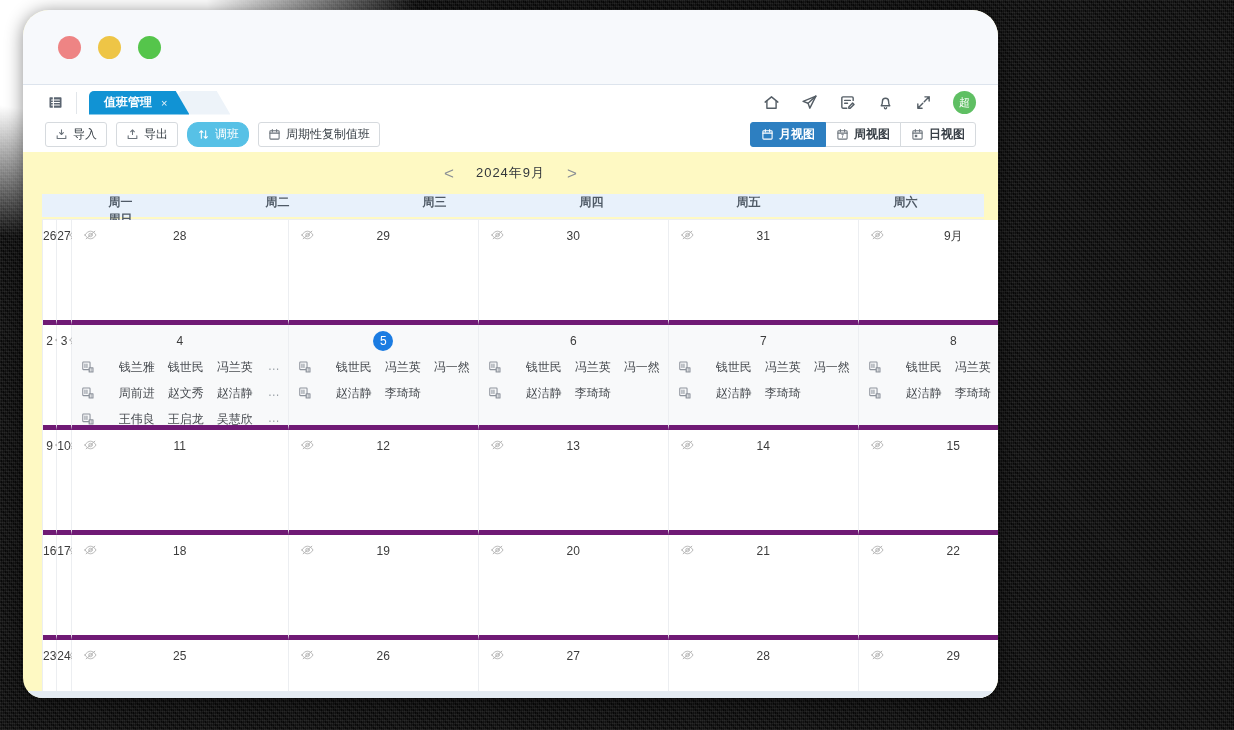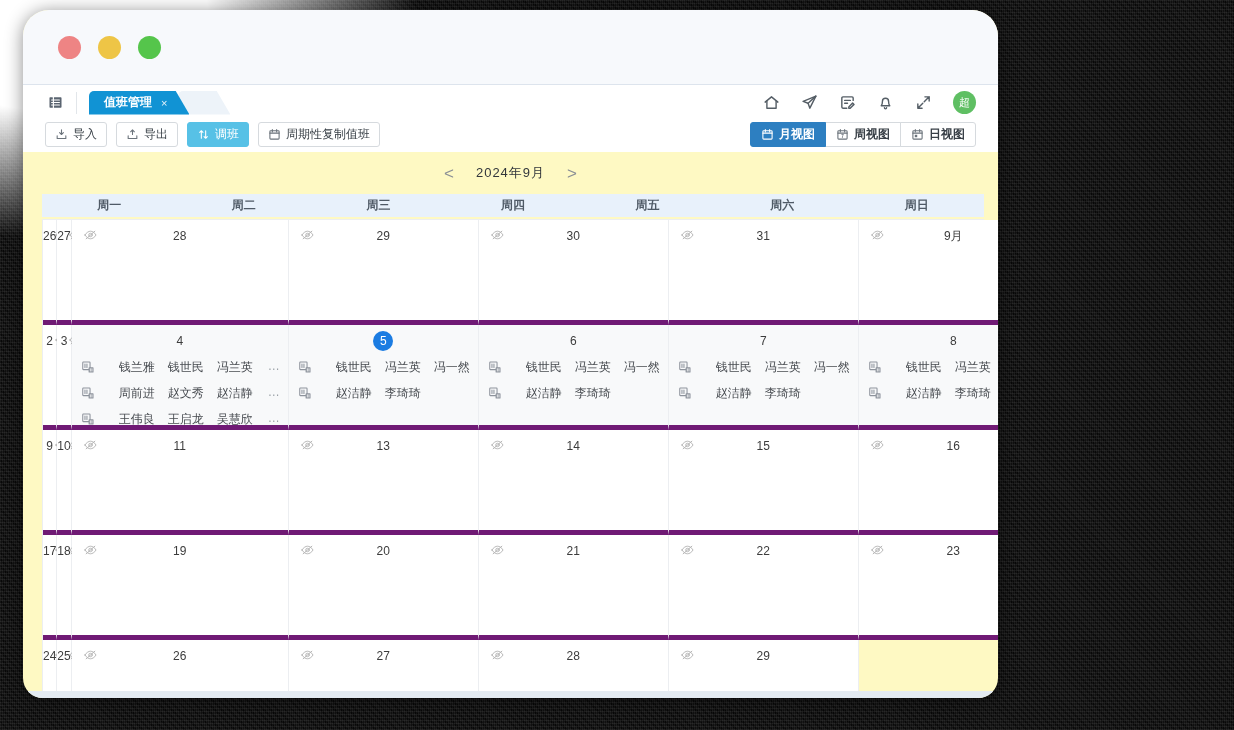--- a/index.html
+++ b/index.html
@@ -60,21 +60,21 @@
 
   
   .toolbar{ height:32px; display:flex; align-items:flex-start; padding:2px 22px 0 22px; background:#fff; }
   .btn{
     height:25px; padding:0 9px; border:1px solid #d6dade; border-radius:3px; background:#fff;
     font-size:12px; color:#394047; display:inline-flex; align-items:center; gap:5px;
     margin-right:9px; cursor:pointer; white-space:nowrap;
   }
   .btn .bicon{ width:13px; height:13px; color:#6b7publicity37b; color:#6b737b; display:inline-flex; }
   .btn .bicon svg{ width:13px; height:13px; }
-  .btn.active-cyan{ background:#57c1e6; border-color:#57c1e6; color:#fff; }
+  .btn.active-cyan{ background:#57c1e6; border-color:#57c1e6; color:#fff;border-radius:11px; }
   .btn.active-cyan .bicon{ color:#fff; }
   .views{ margin-left:auto; display:flex; }
   .vbtn{
     height:25px; padding:0 10px; border:1px solid #d6dade; background:#fff; font-size:12px;
     color:#394047; display:inline-flex; align-items:center; gap:5px; cursor:pointer; margin-left:-1px;
     white-space:nowrap;
     font-weight:bold;
   }
   .vbtn:first-child{ border-radius:3px 0 0 3px; margin-left:0; }
   .vbtn:last-child{ border-radius:0 3px 3px 0; }
@@ -84,21 +84,21 @@
   .vbtn.active .bicon{ color:#fff; }
 
   
   .cal-title{ height:42px; display:flex; align-items:center; justify-content:center; gap:18px; }
   .nav-arrow{ font-size:17px; color:#8a8f95; cursor:pointer; line-height:1; padding:2px 4px; }
   .title-text{ font-size:13px; color:#33373c; letter-spacing:1px; }
 
   
   .calendar{ margin:0 14px 0 19px; }
   .weekday-row{
-    display:grid; grid-template-columns:repeat(7,1fr); background:#e8f1fb; height:23px;
+    display:grid; grid-template-columns:repeat(6,1fr); background:#e8f1fb; height:23px;
     align-items:center; margin-bottom:2px;
   }
   .weekday{ text-align:center; font-size:12px; font-weight:bold; color:#4f5a66; }
   .grid{ display:grid; grid-template-columns:repeat(7,1fr); grid-auto-rows:105px;
          border-top:1px solid #eceef1; border-left:1px solid #eceef1; }
   .cell{
     position:relative; background:#fff; border-right:1px solid #eceef1; border-bottom:5px solid #701a75;
     padding-top:6px; cursor:pointer;
   }
   .cell.shaded{ background:#f8f9fa; }
@@ -576,20 +576,30 @@
             <span class="date">11</span>
           </div>
         </div>
         <div class="cell">
           <span class="eye"><svg viewBox="0 0 24 24" fill="none" stroke="currentColor" stroke-width="1.7" stroke-linecap="round" stroke-linejoin="round">
               <path d="M2.5 12c2.6-4.4 6.6-6.5 9.5-6.5S18.9 7.6 21.5 12c-2.6 4.4-6.6 6.5-9.5 6.5S5.1 16.4 2.5 12z"></path>
               <circle cx="12" cy="12" r="3"></circle>
               <path d="M4.5 18.5 19.5 5.5"></path>
             </svg></span>
           <div class="daterow">
+            <span class="date">12</span>
+          </div>
+        </div>
+        <div class="cell">
+          <span class="eye"><svg viewBox="0 0 24 24" fill="none" stroke="currentColor" stroke-width="1.7" stroke-linecap="round" stroke-linejoin="round">
+              <path d="M2.5 12c2.6-4.4 6.6-6.5 9.5-6.5S18.9 7.6 21.5 12c-2.6 4.4-6.6 6.5-9.5 6.5S5.1 16.4 2.5 12z"></path>
+              <circle cx="12" cy="12" r="3"></circle>
+              <path d="M4.5 18.5 19.5 5.5"></path>
+            </svg></span>
+          <div class="daterow">
             <span class="date">13</span>
           </div>
         </div>
         <div class="cell">
           <span class="eye"><svg viewBox="0 0 24 24" fill="none" stroke="currentColor" stroke-width="1.7" stroke-linecap="round" stroke-linejoin="round">
               <path d="M2.5 12c2.6-4.4 6.6-6.5 9.5-6.5S18.9 7.6 21.5 12c-2.6 4.4-6.6 6.5-9.5 6.5S5.1 16.4 2.5 12z"></path>
               <circle cx="12" cy="12" r="3"></circle>
               <path d="M4.5 18.5 19.5 5.5"></path>
             </svg></span>
           <div class="daterow">

